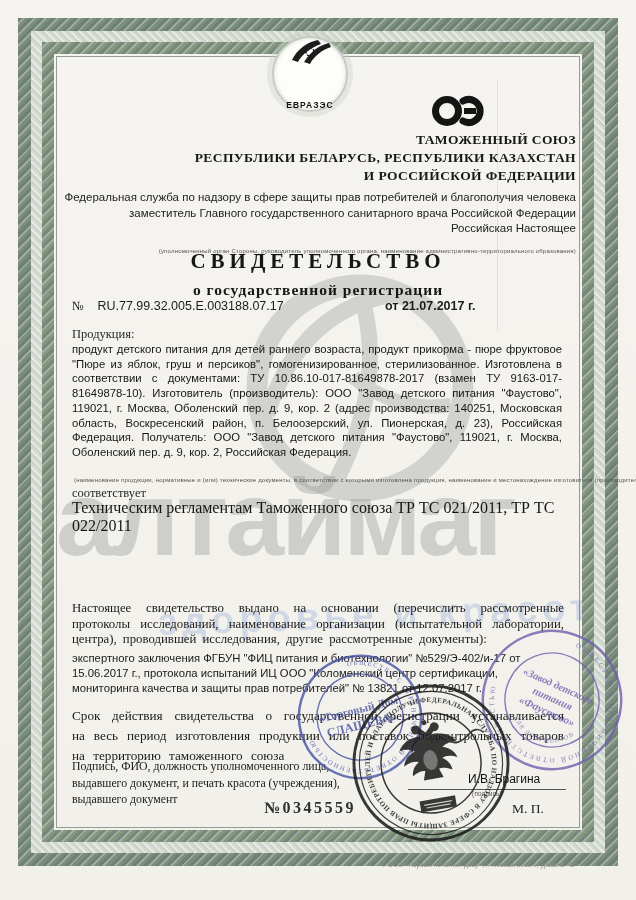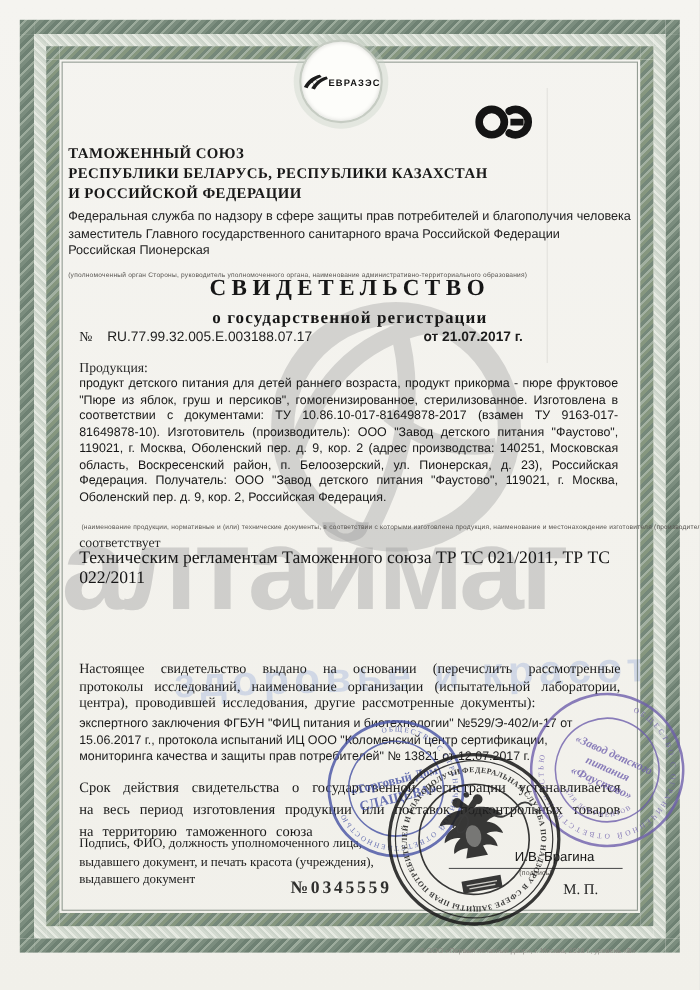--- a/index.html
+++ b/index.html
@@ -32,29 +32,29 @@
   .wm-slogan {
     position:absolute; left:158px; top:593px; z-index:1; white-space:nowrap;
     font-family:"Liberation Sans", sans-serif; font-weight:bold; font-size:38px;
     letter-spacing:5px; color:#7290d4; opacity:.26; transform:rotate(-2deg);
   }
   
   .medallion {
     position:absolute; left:272px; top:36px; width:76px; height:76px; z-index:4;
     background:#fdfdfa; border-radius:50%; border:2px solid #c6ccc3;
     box-shadow:0 0 0 5px rgba(195,205,195,.35), inset 0 0 4px rgba(0,0,0,.15);
-    display:flex; align-items:center; justify-content:center;
+    display:flex; flex-direction:column; align-items:center; justify-content:space-between;
   }
   .medallion-label {
     font-family:"Liberation Sans", sans-serif; font-weight:bold; font-size:8.5px;
     letter-spacing:1px; color:#111; margin-top:1px;
   }
   .se-mark { position:absolute; left:432px; top:92px; z-index:3; }
   
-  .header { position:absolute; left:62px; right:60px; top:131px; text-align:left; z-index:3; }
+  .header { position:absolute; left:62px; right:60px; top:131px; text-align:right; z-index:3; }
   .h-bold { font-weight:bold; font-size:13.5px; line-height:18px; letter-spacing:.4px; color:#181818; }
   .h-sans { font-family:"Liberation Sans", sans-serif; font-size:11.5px; line-height:15.5px; color:#222; margin-top:0; }
   .h-gap { height:5px; }
   .footnote {
     font-family:"Liberation Sans", sans-serif; font-size:6px; color:#55524e;
     letter-spacing:.2px; white-space:nowrap;
   }
   .header .footnote { margin-top:11px; }
   
   .title { position:absolute; left:62px; right:62px; top:249px; text-align:center; z-index:3; }
@@ -136,21 +136,21 @@
     <line x1="32" y1="19" x2="44" y2="19" stroke="#141414" stroke-width="6"></line>
   </svg>
 
   <div class="header">
     <div class="h-bold">ТАМОЖЕННЫЙ СОЮЗ</div>
     <div class="h-bold">РЕСПУБЛИКИ БЕЛАРУСЬ, РЕСПУБЛИКИ КАЗАХСТАН</div>
     <div class="h-bold">И РОССИЙСКОЙ ФЕДЕРАЦИИ</div>
     <div class="h-gap"></div>
     <div class="h-sans">Федеральная служба по надзору в сфере защиты прав потребителей и благополучия человека</div>
     <div class="h-sans">заместитель Главного государственного санитарного врача Российской Федерации</div>
-    <div class="h-sans">Российская Пионерская</div>
+    <div class="h-sans">Российская Настоящее</div>
     <div class="footnote">(уполномоченный орган Стороны, руководитель уполномоченного органа, наименование административно-территориального образования)</div>
   </div>
 
   <div class="title">
     <div class="title-main">СВИДЕТЕЛЬСТВО</div>
     <div class="title-sub">о государственной регистрации</div>
   </div>
 
   <div class="numrow">
     <span class="no">№</span>

